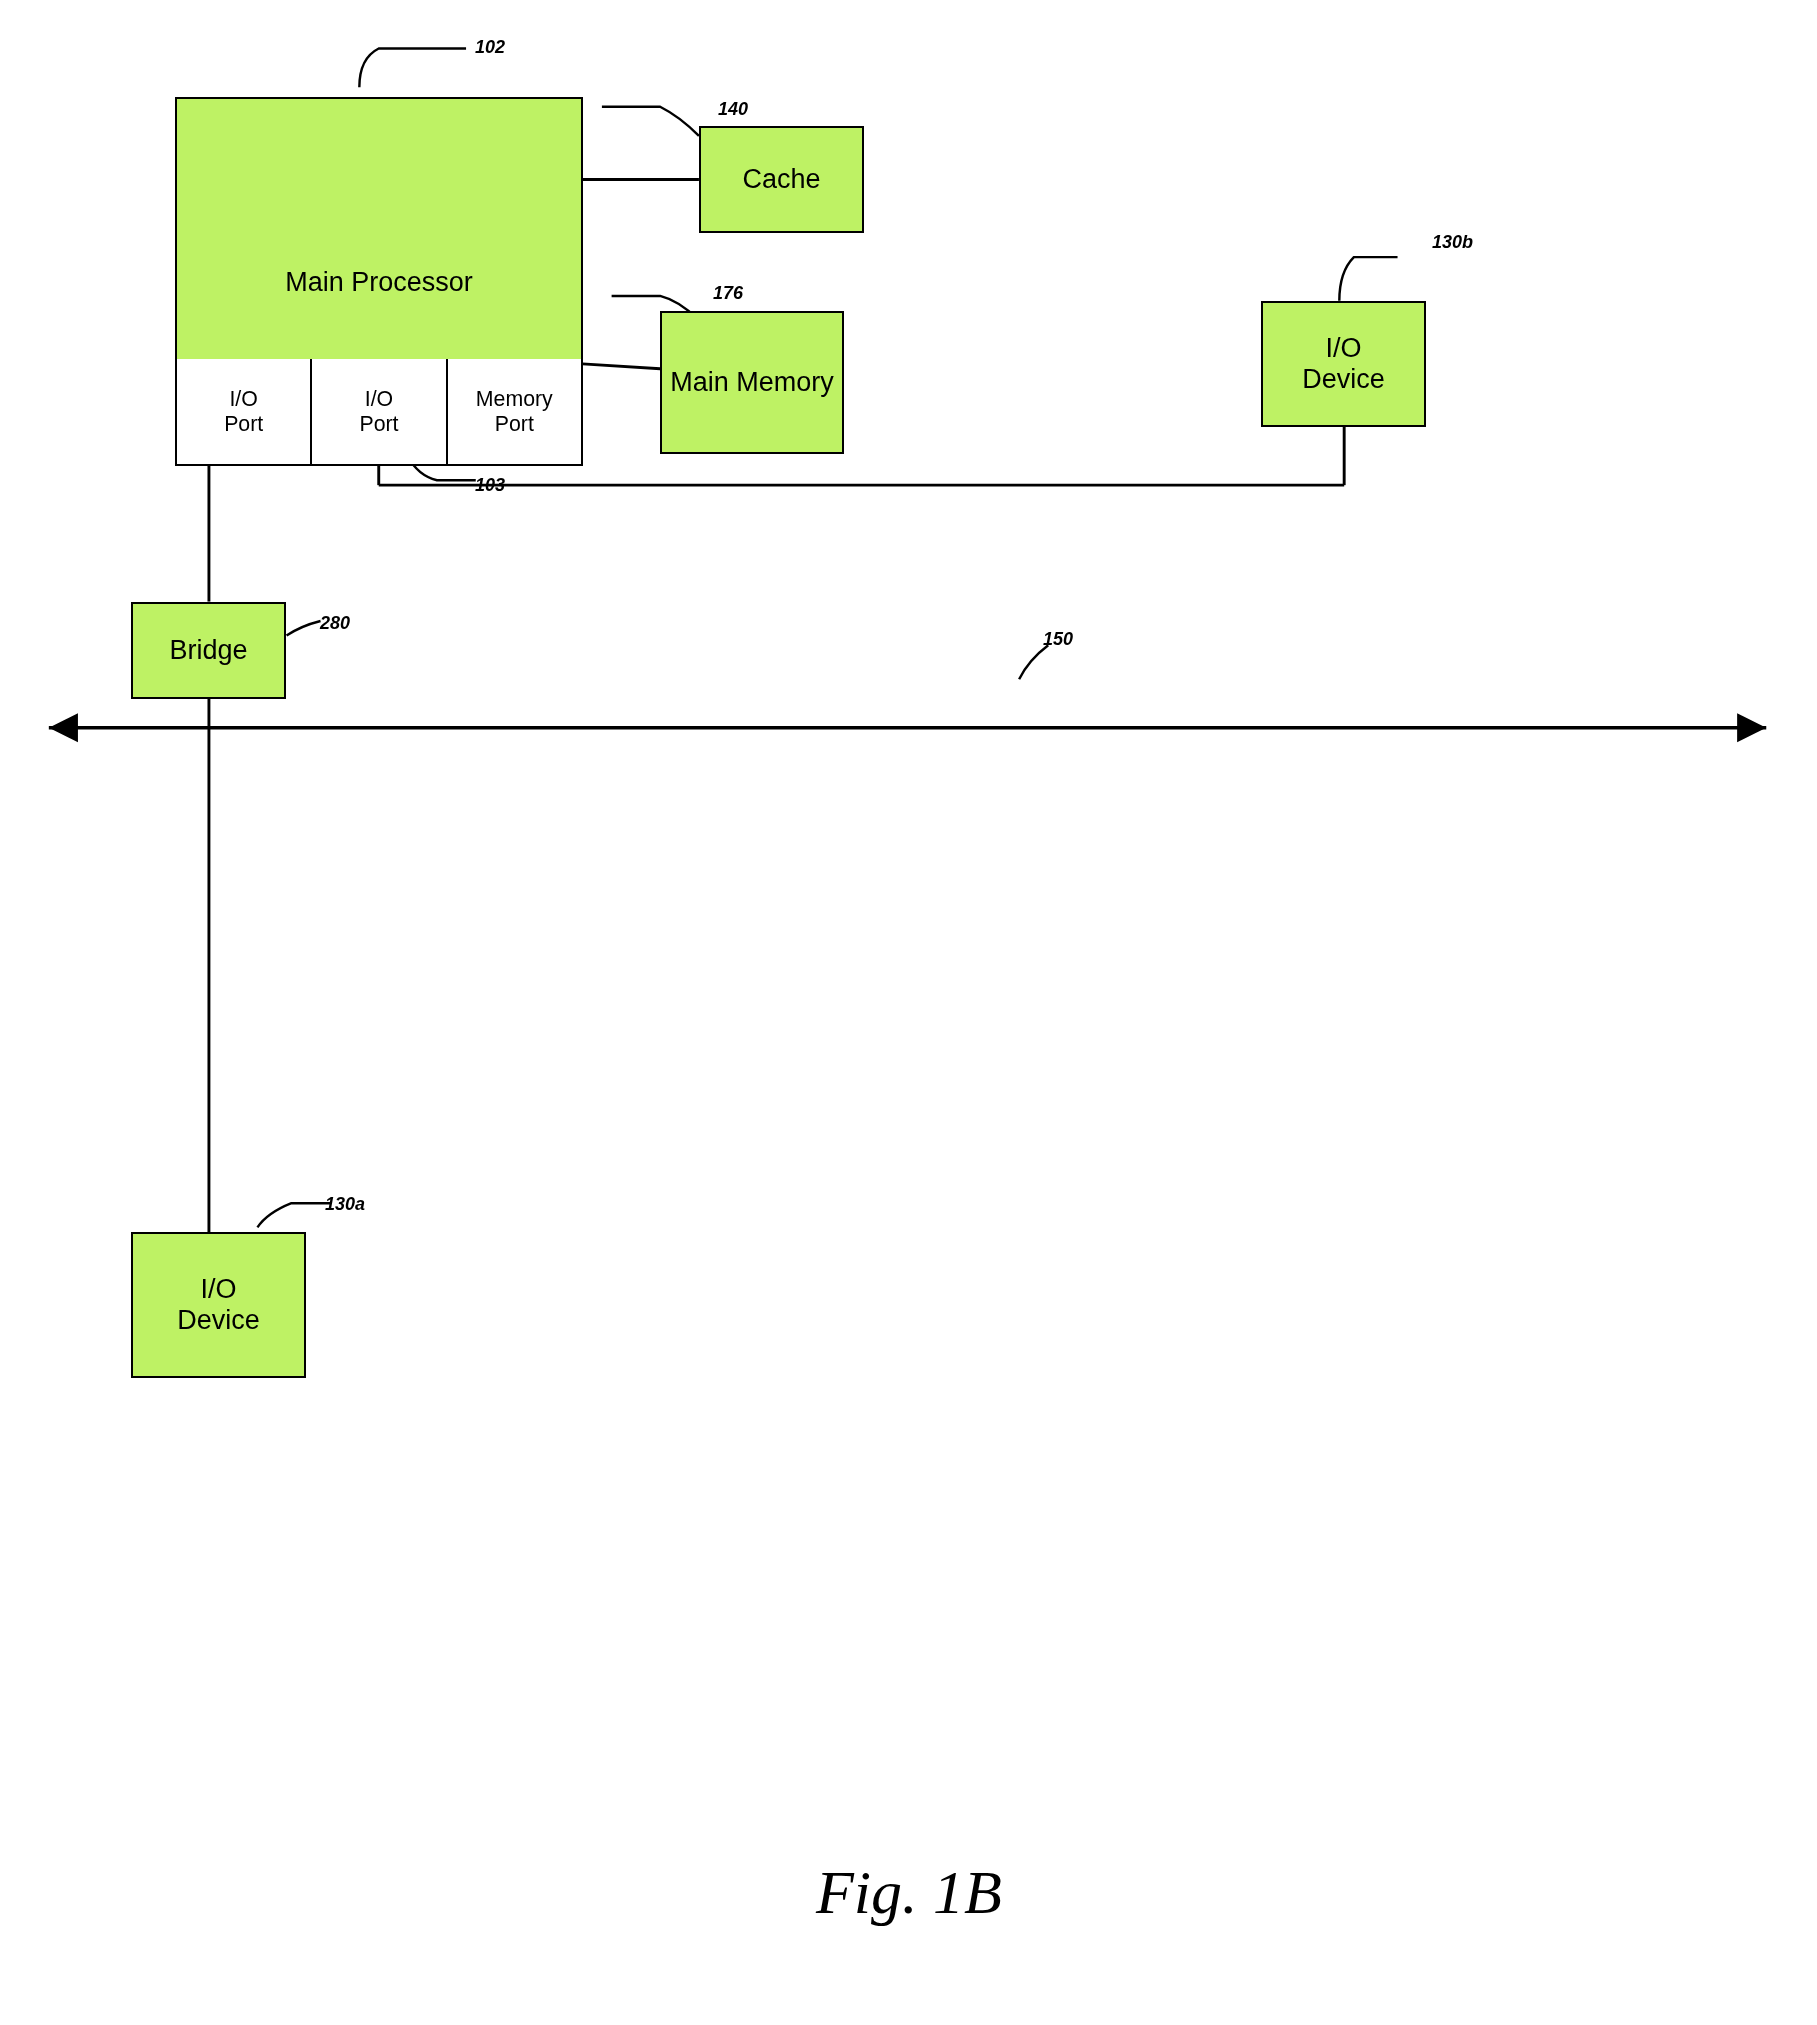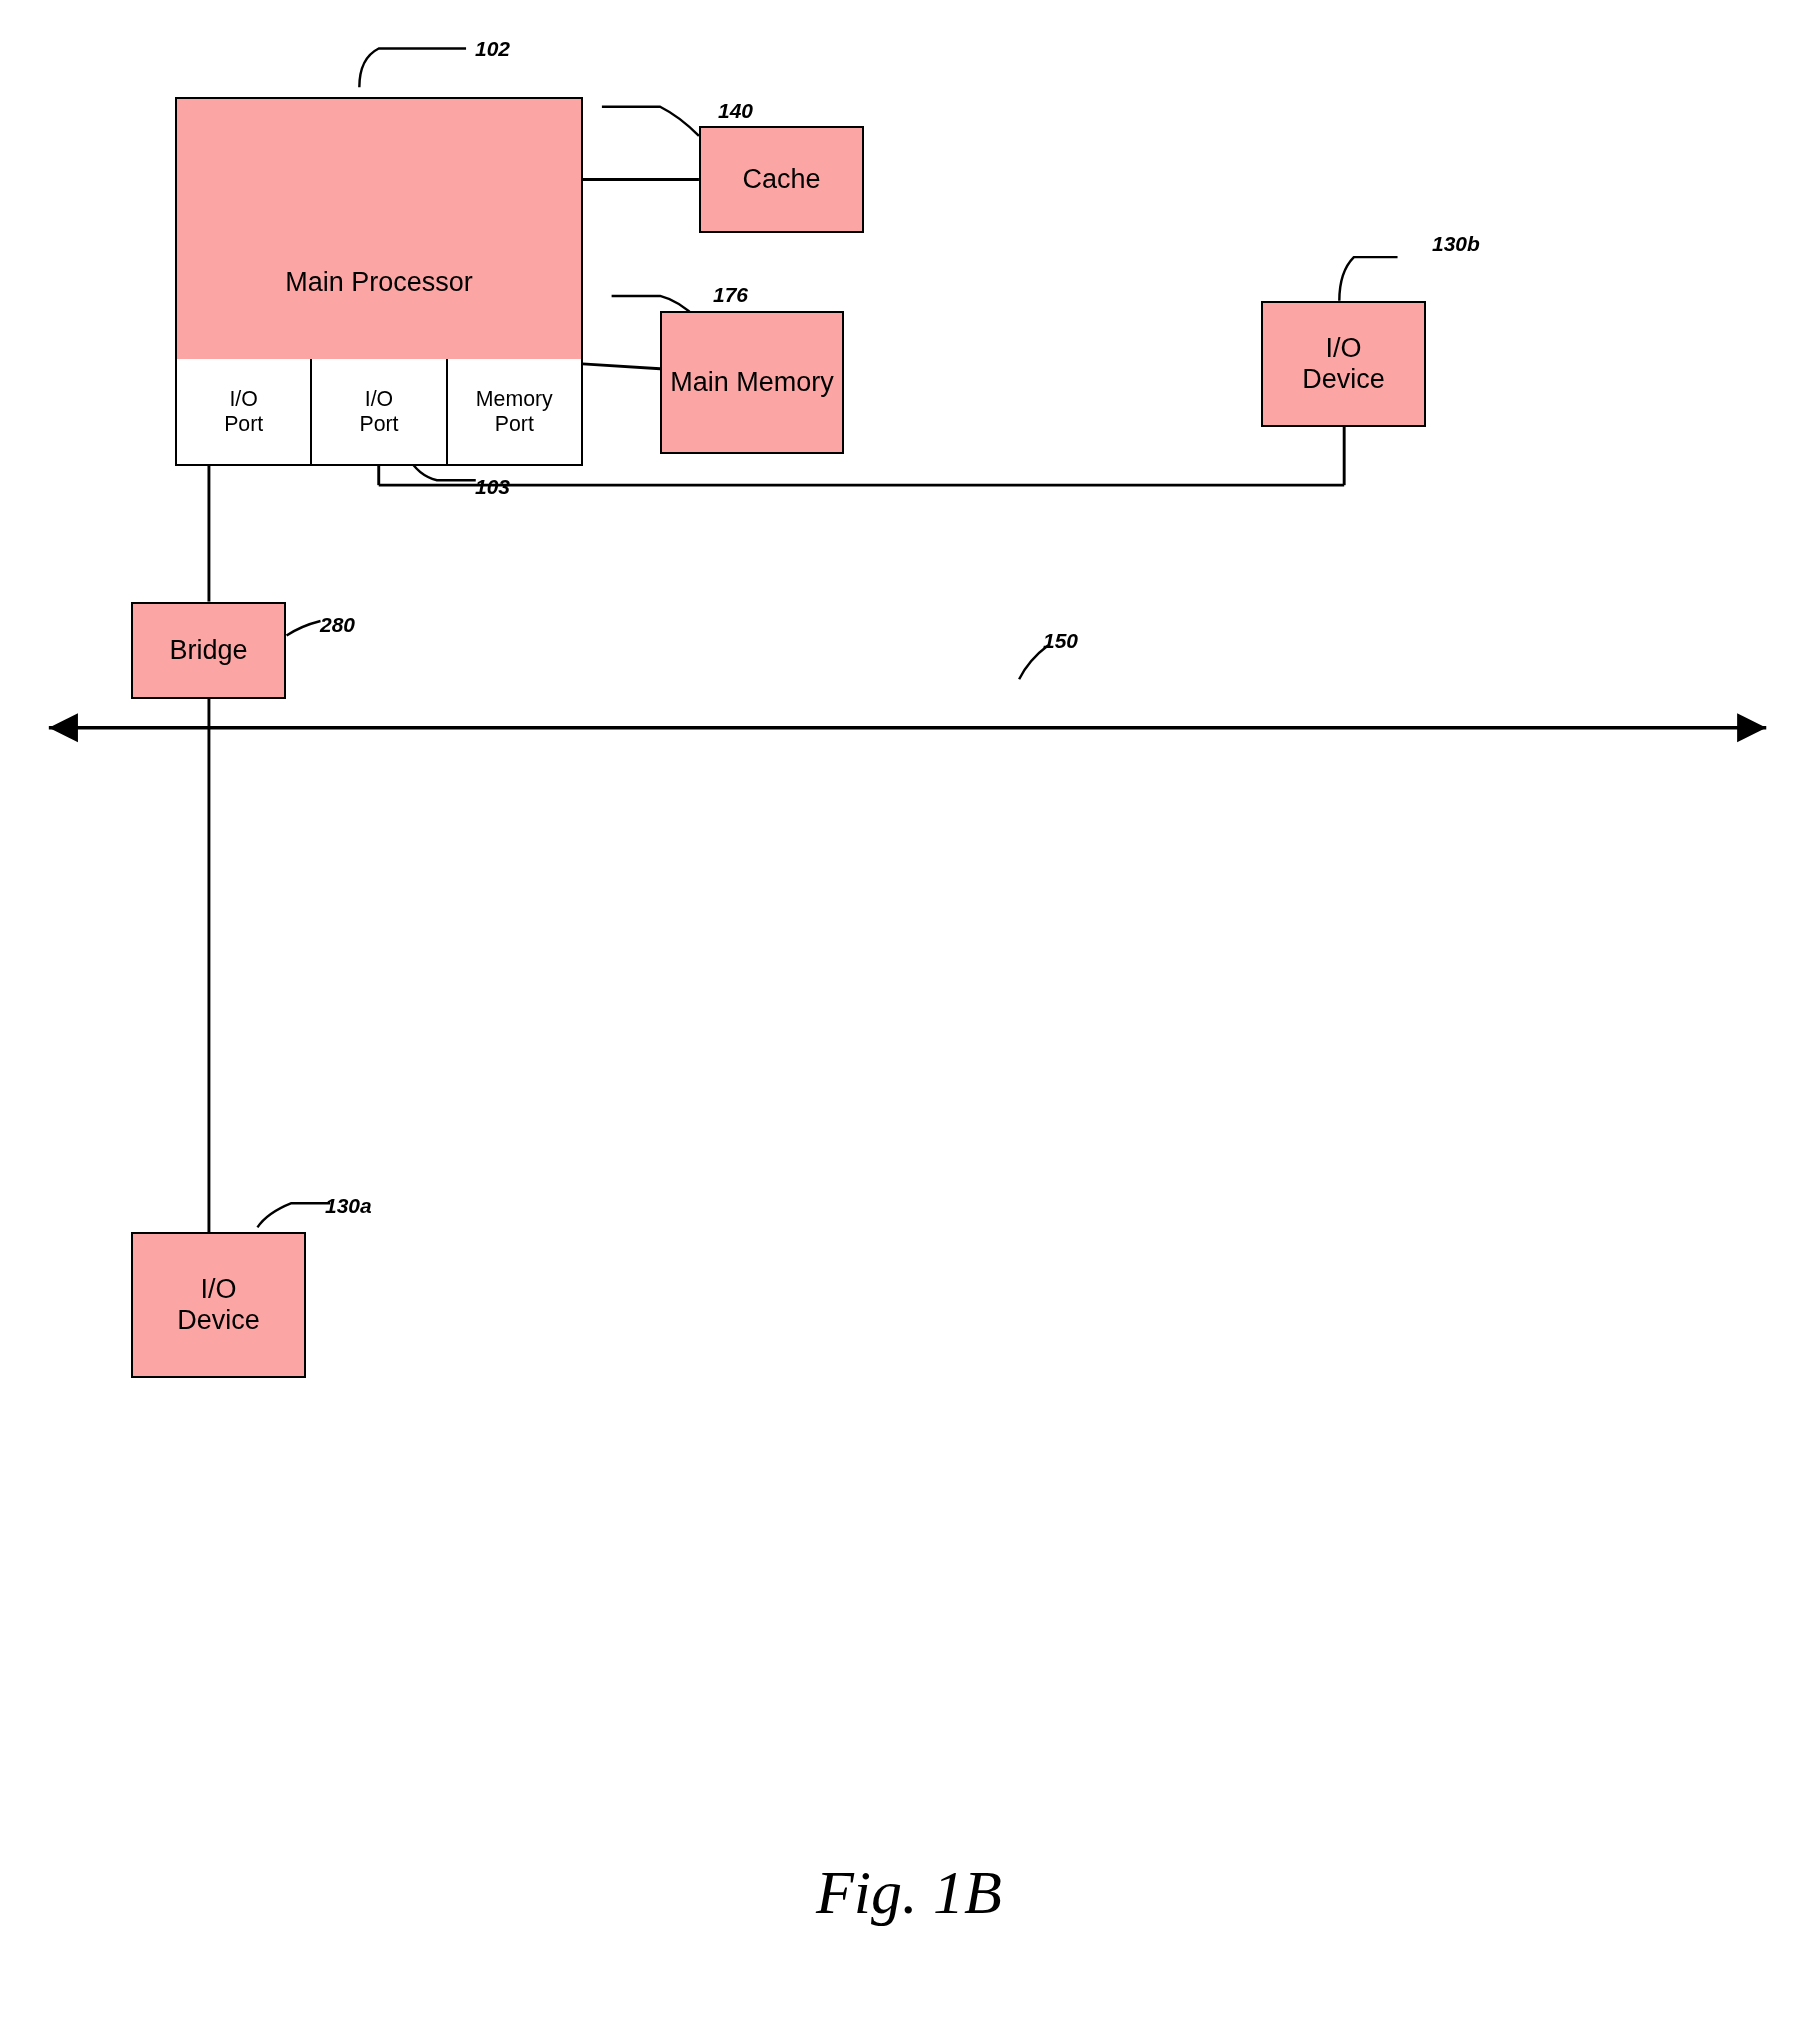--- a/index.html
+++ b/index.html
@@ -18,21 +18,21 @@
       top: 0;
       left: 0;
       width: 1818px;
       height: 2025px;
     }
 
     
     .box {
       position: absolute;
       border: 2.9px solid #000;
-      background: #fca5a5;
+      background: #bef264;
       display: flex;
       align-items: center;
       justify-content: center;
       text-align: center;
       font-size: 27px;
       font-weight: normal;
     }
 
     
     .main-processor {
@@ -107,21 +107,21 @@
       top: 1232px;
       width: 175px;
       height: 146px;
     }
 
     
     .ref-label {
       position: absolute;
       font-style: italic;
       font-weight: bold;
-      font-size: 21px;
+      font-size: 18px;
       color: #000;
     }
 
     
     .svg-overlay {
       position: absolute;
       top: 0;
       left: 0;
       width: 1818px;
       height: 2025px;

